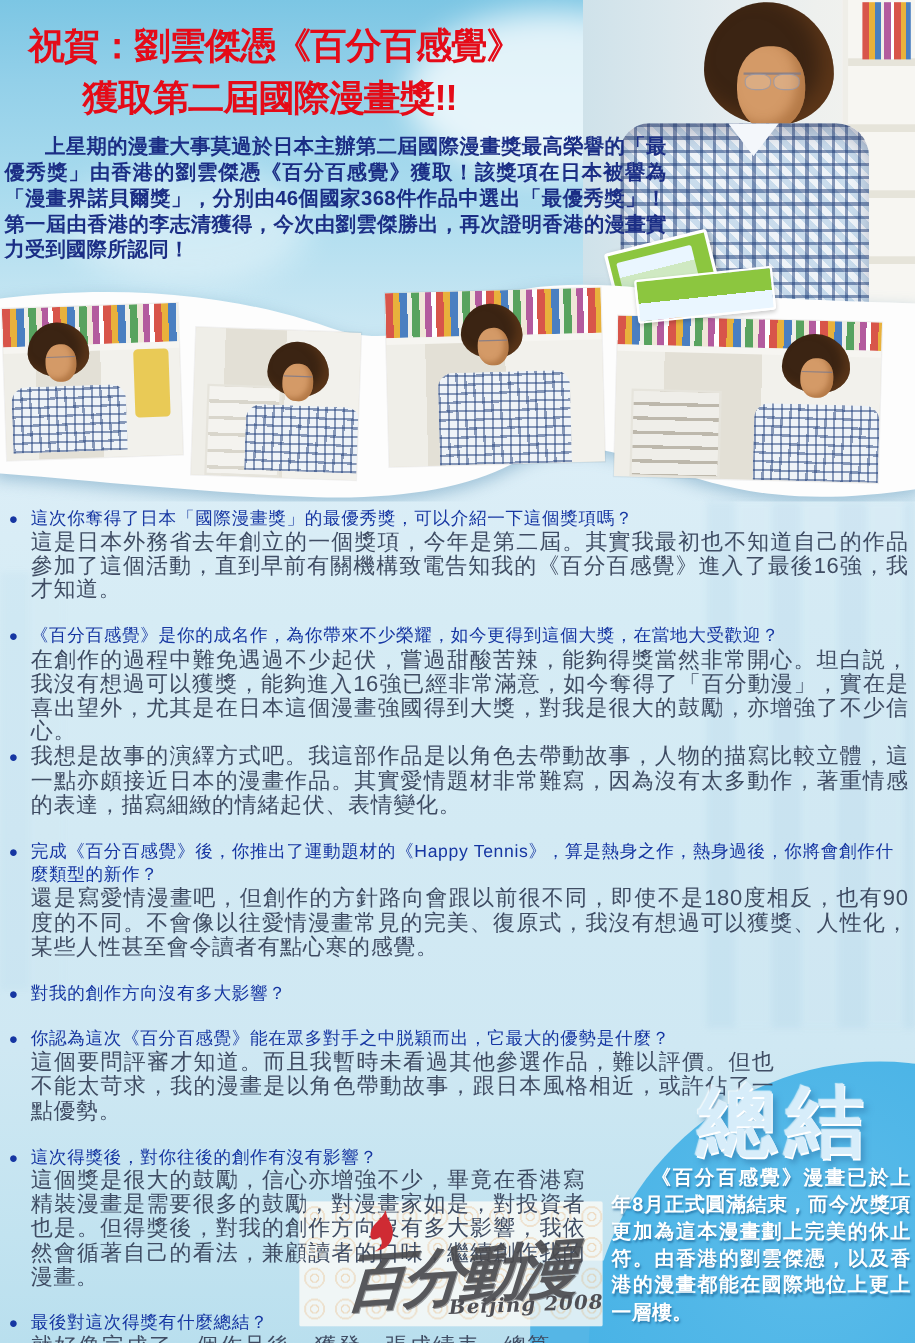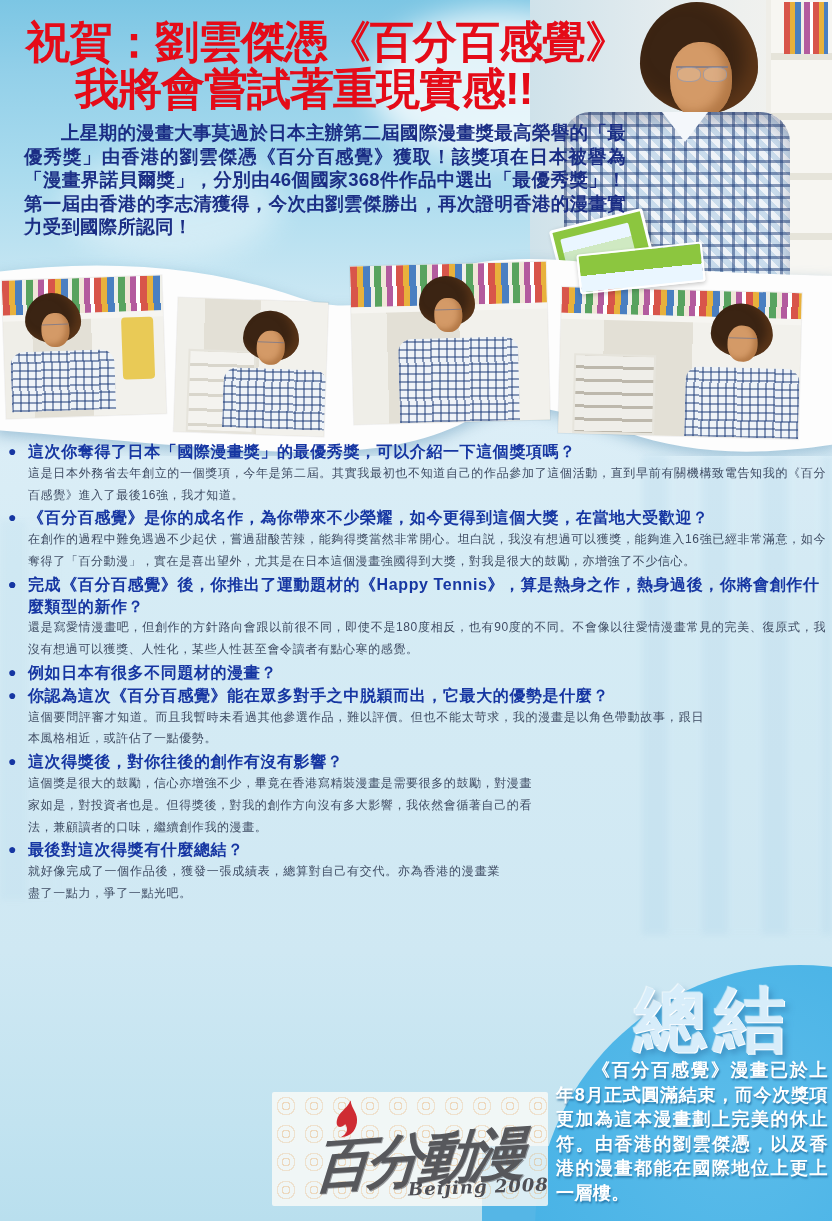--- a/index.html
+++ b/index.html
@@ -13,24 +13,24 @@
   .cloud{position:absolute;border-radius:50%;filter:blur(14px);background:rgba(255,255,255,.75);}
   .c1{left:370px;top:10px;width:260px;height:150px;}
   .c2{left:60px;top:150px;width:220px;height:110px;opacity:.5;}
   .ghost{position:absolute;filter:blur(3px);opacity:.55;background:
     repeating-linear-gradient(90deg,rgba(140,190,220,.25) 0 26px,rgba(200,228,242,.2) 26px 60px);}
   .g1{right:0;top:455px;width:190px;height:480px;}
   .g2{left:0;top:520px;width:60px;height:380px;opacity:.35;}
 
   
   .title{position:absolute;left:26px;top:18px;color:#e50b18;font-weight:bold;
-    font-size:44px;line-height:47px;letter-spacing:-1px;white-space:nowrap;z-index:6;}
+    font-size:33px;line-height:47px;letter-spacing:-1px;white-space:nowrap;z-index:6;}
   .title .l2{padding-left:49px;display:block;}
 
-  .intro{position:absolute;left:24px;top:121px;width:602px;color:#1b2e85;font-weight:bold;
+  .intro{position:absolute;left:4px;top:121px;width:602px;color:#1b2e85;font-weight:bold;
     font-size:18.5px;line-height:23.5px;letter-spacing:.2px;text-align:justify;text-indent:2em;z-index:6;}
 
   
   .photo-main{position:absolute;right:0;top:0;width:302px;height:305px;z-index:1;overflow:hidden;
     background:linear-gradient(90deg,#cfe2ea 0%,#e4ecef 45%,#eef0ee 70%,#f5f4f0 100%);}
   .pm-shelf{position:absolute;right:0;top:0;width:66px;height:100%;background:#f7f6f2;
     border-left:5px solid #efeee8;}
   .pm-shelf i{display:block;height:60px;border-bottom:7px solid #e6e4da;}
   .pm-spines{position:absolute;right:4px;top:2px;width:44px;height:52px;
     background:repeating-linear-gradient(90deg,#d8554a 0 6px,#e8b13c 6px 11px,#4a7fc1 11px 17px,#f0efe8 17px 20px,#b35b9e 20px 26px,#fff 26px 29px);}
@@ -77,22 +77,22 @@
     repeating-linear-gradient(0deg,rgba(30,60,120,.5) 0 2px,transparent 2px 8px),
     repeating-linear-gradient(90deg,rgba(30,60,120,.5) 0 2px,transparent 2px 8px),#eef3f8;}
   .held-book{position:absolute;left:578px;top:248px;width:126px;height:40px;z-index:3;transform:rotate(-6deg);
     background:linear-gradient(180deg,#8cc63f 0 55%,#eaf6ff 55% 100%);border:2px solid #fff;border-radius:3px;
     box-shadow:0 2px 4px rgba(0,0,0,.2);}
 
   
   .qa{position:absolute;left:8px;top:441px;width:818px;z-index:6;}
   .qa-block{position:relative;padding-left:20px;margin-bottom:1px;}
   .bullet{position:absolute;left:0;top:2px;color:#1636a2;font-size:14px;}
-  .q{color:#1636a2;font-weight:bold;font-size:16px;line-height:21.8px;letter-spacing:.6px;}
-  .a{color:#3f4c63;font-size:12px;line-height:21.8px;letter-spacing:.6px;text-align:justify;}
+  .q{color:#1636a2;font-weight:normal;font-size:16px;line-height:21.8px;letter-spacing:.6px;margin-top:20px;}
+  .a{color:#3f4c63;font-size:20px;line-height:21.8px;letter-spacing:.6px;text-align:justify;}
   .a.w676{max-width:676px;} .a.w504{max-width:504px;} .a.w472{max-width:472px;}
 
   
   .blue-rect{position:absolute;left:482px;top:1146px;width:220px;height:75px;background:#55b6e6;z-index:4;}
   .circle{position:absolute;left:535px;top:965px;width:530px;height:530px;border-radius:50%;z-index:5;
     background:radial-gradient(circle at 38% 30%,#5bbcea 0%,#49b3e6 45%,#3fa7df 100%);}
   .zongjie{position:absolute;left:634px;top:972px;z-index:6;font-size:72px;font-weight:bold;letter-spacing:8px;
     color:#d7edfa;white-space:nowrap;
     text-shadow:1px 1px 0 #ffffff,-1px -1px 1px rgba(255,255,255,.7),4px 5px 6px rgba(45,115,165,.55);}
   .concl{position:absolute;left:556px;top:1058px;width:272px;z-index:6;color:#ffffff;font-weight:bold;
@@ -134,21 +134,21 @@
     <div class="pm-hair"></div>
     <div class="pm-face"></div>
     <div class="pm-glass"></div>
     <div class="pm-torso"></div>
     <div class="pm-collar"></div>
     <div class="pm-book"></div>
   </div>
 
   <div class="title">
     <span class="l1">祝賀：劉雲傑憑《百分百感覺》</span>
-    <span class="l2">我將會嘗試著重現實感!!</span>
+    <span class="l2">獲取第二屆國際漫畫獎!!</span>
   </div>
   <div class="intro">上星期的漫畫大事莫過於日本主辦第二屆國際漫畫獎最高榮譽的「最優秀獎」由香港的劉雲傑憑《百分百感覺》獲取！該獎項在日本被譽為「漫畫界諾貝爾獎」，分別由46個國家368件作品中選出「最優秀獎」！第一屆由香港的李志清獲得，今次由劉雲傑勝出，再次證明香港的漫畫實力受到國際所認同！</div>
 
   <div class="strip">
     <svg width="842" height="224" viewBox="0 0 842 224">
       <path d="M0,40 C110,26 215,34 305,66 C348,80 378,74 418,52 C458,30 510,22 590,30 C690,40 780,42 842,44
                L842,212 C750,226 690,220 630,200 C555,174 518,164 470,190 C428,212 368,222 293,220 C188,216 80,204 0,198 Z" fill="#fdfdfd" style="filter:drop-shadow(0 5px 7px rgba(70,130,170,.4));"></path>
     </svg>
 
     <div class="ph" style="left:9px;top:46px;width:160px;height:138px;transform:rotate(-2deg);">
@@ -197,29 +197,30 @@
       <div class="q">這次你奪得了日本「國際漫畫獎」的最優秀獎，可以介紹一下這個獎項嗎？</div>
       <div class="a">這是日本外務省去年創立的一個獎項，今年是第二屆。其實我最初也不知道自己的作品參加了這個活動，直到早前有關機構致電告知我的《百分百感覺》進入了最後16強，我才知道。</div>
     </div>
     <div class="qa-block">
       <span class="bullet">●</span>
       <div class="q">《百分百感覺》是你的成名作，為你帶來不少榮耀，如今更得到這個大獎，在當地大受歡迎？</div>
       <div class="a">在創作的過程中難免遇過不少起伏，嘗過甜酸苦辣，能夠得獎當然非常開心。坦白説，我沒有想過可以獲獎，能夠進入16強已經非常滿意，如今奪得了「百分動漫」，實在是喜出望外，尤其是在日本這個漫畫強國得到大獎，對我是很大的鼓勵，亦增強了不少信心。</div>
     </div>
     <div class="qa-block">
       <span class="bullet">●</span>
+      <div class="a">我想是故事的演繹方式吧。我這部作品是以角色去帶動故事，人物的描寫比較立體，這一點亦頗接近日本的漫畫作品。其實愛情題材非常難寫，因為沒有太多動作，著重情感的表達，描寫細緻的情緒起伏、表情變化。</div>
     </div>
     <div class="qa-block">
       <span class="bullet">●</span>
       <div class="q">完成《百分百感覺》後，你推出了運動題材的《Happy Tennis》，算是熱身之作，熱身過後，你將會創作什麼類型的新作？</div>
       <div class="a">還是寫愛情漫畫吧，但創作的方針路向會跟以前很不同，即使不是180度相反，也有90度的不同。不會像以往愛情漫畫常見的完美、復原式，我沒有想過可以獲獎、人性化，某些人性甚至會令讀者有點心寒的感覺。</div>
     </div>
     <div class="qa-block">
       <span class="bullet">●</span>
-      <div class="q">例如日本有很多不同題材的漫畫？</div>
+      <div class="q">對我的創作方向沒有多大影響？</div>
     </div>
     <div class="qa-block">
       <span class="bullet">●</span>
       <div class="q">你認為這次《百分百感覺》能在眾多對手之中脱穎而出，它最大的優勢是什麼？</div>
       <div class="a w676">這個要問評審才知道。而且我暫時未看過其他參選作品，難以評價。但也不能太苛求，我的漫畫是以角色帶動故事，跟日本風格相近，或許佔了一點優勢。</div>
     </div>
     <div class="qa-block">
       <span class="bullet">●</span>
       <div class="q">這次得獎後，對你往後的創作有沒有影響？</div>
       <div class="a w504">這個獎是很大的鼓勵，信心亦增強不少，畢竟在香港寫精裝漫畫是需要很多的鼓勵，對漫畫家如是，對投資者也是。但得獎後，對我的創作方向沒有多大影響，我依然會循著自己的看法，兼顧讀者的口味，繼續創作我的漫畫。</div>

